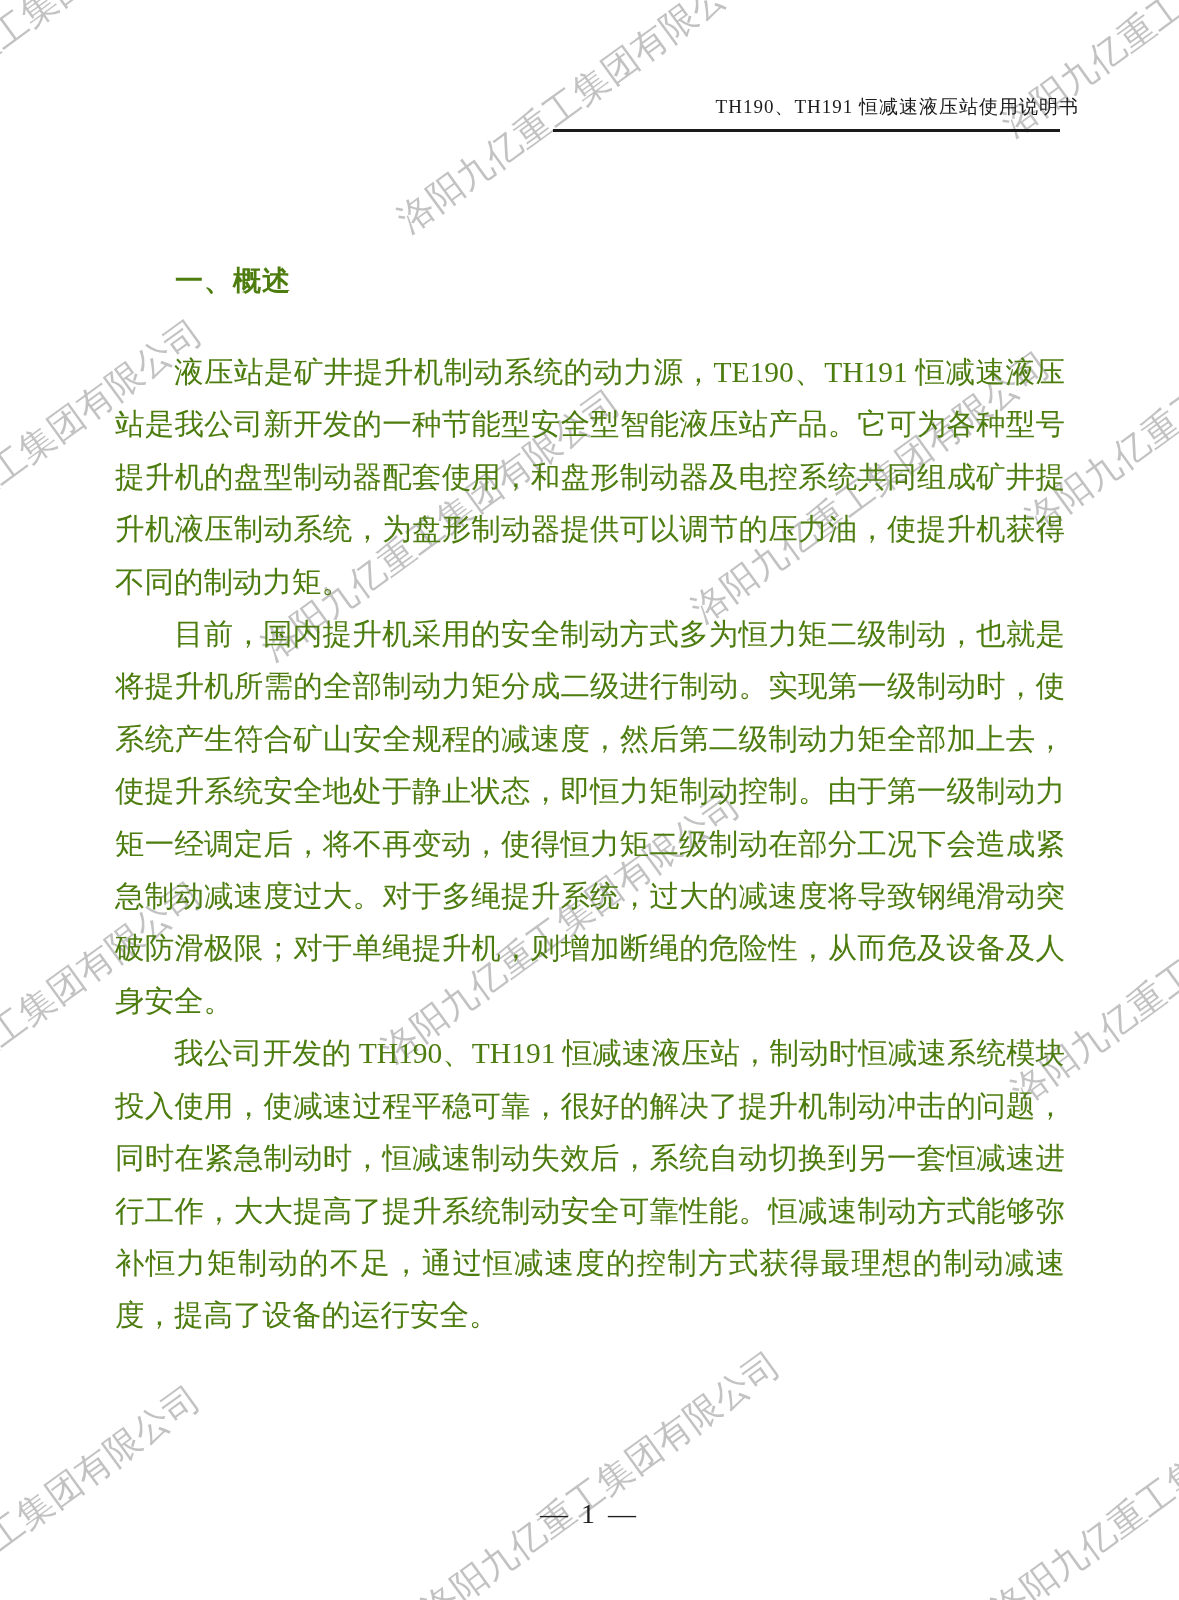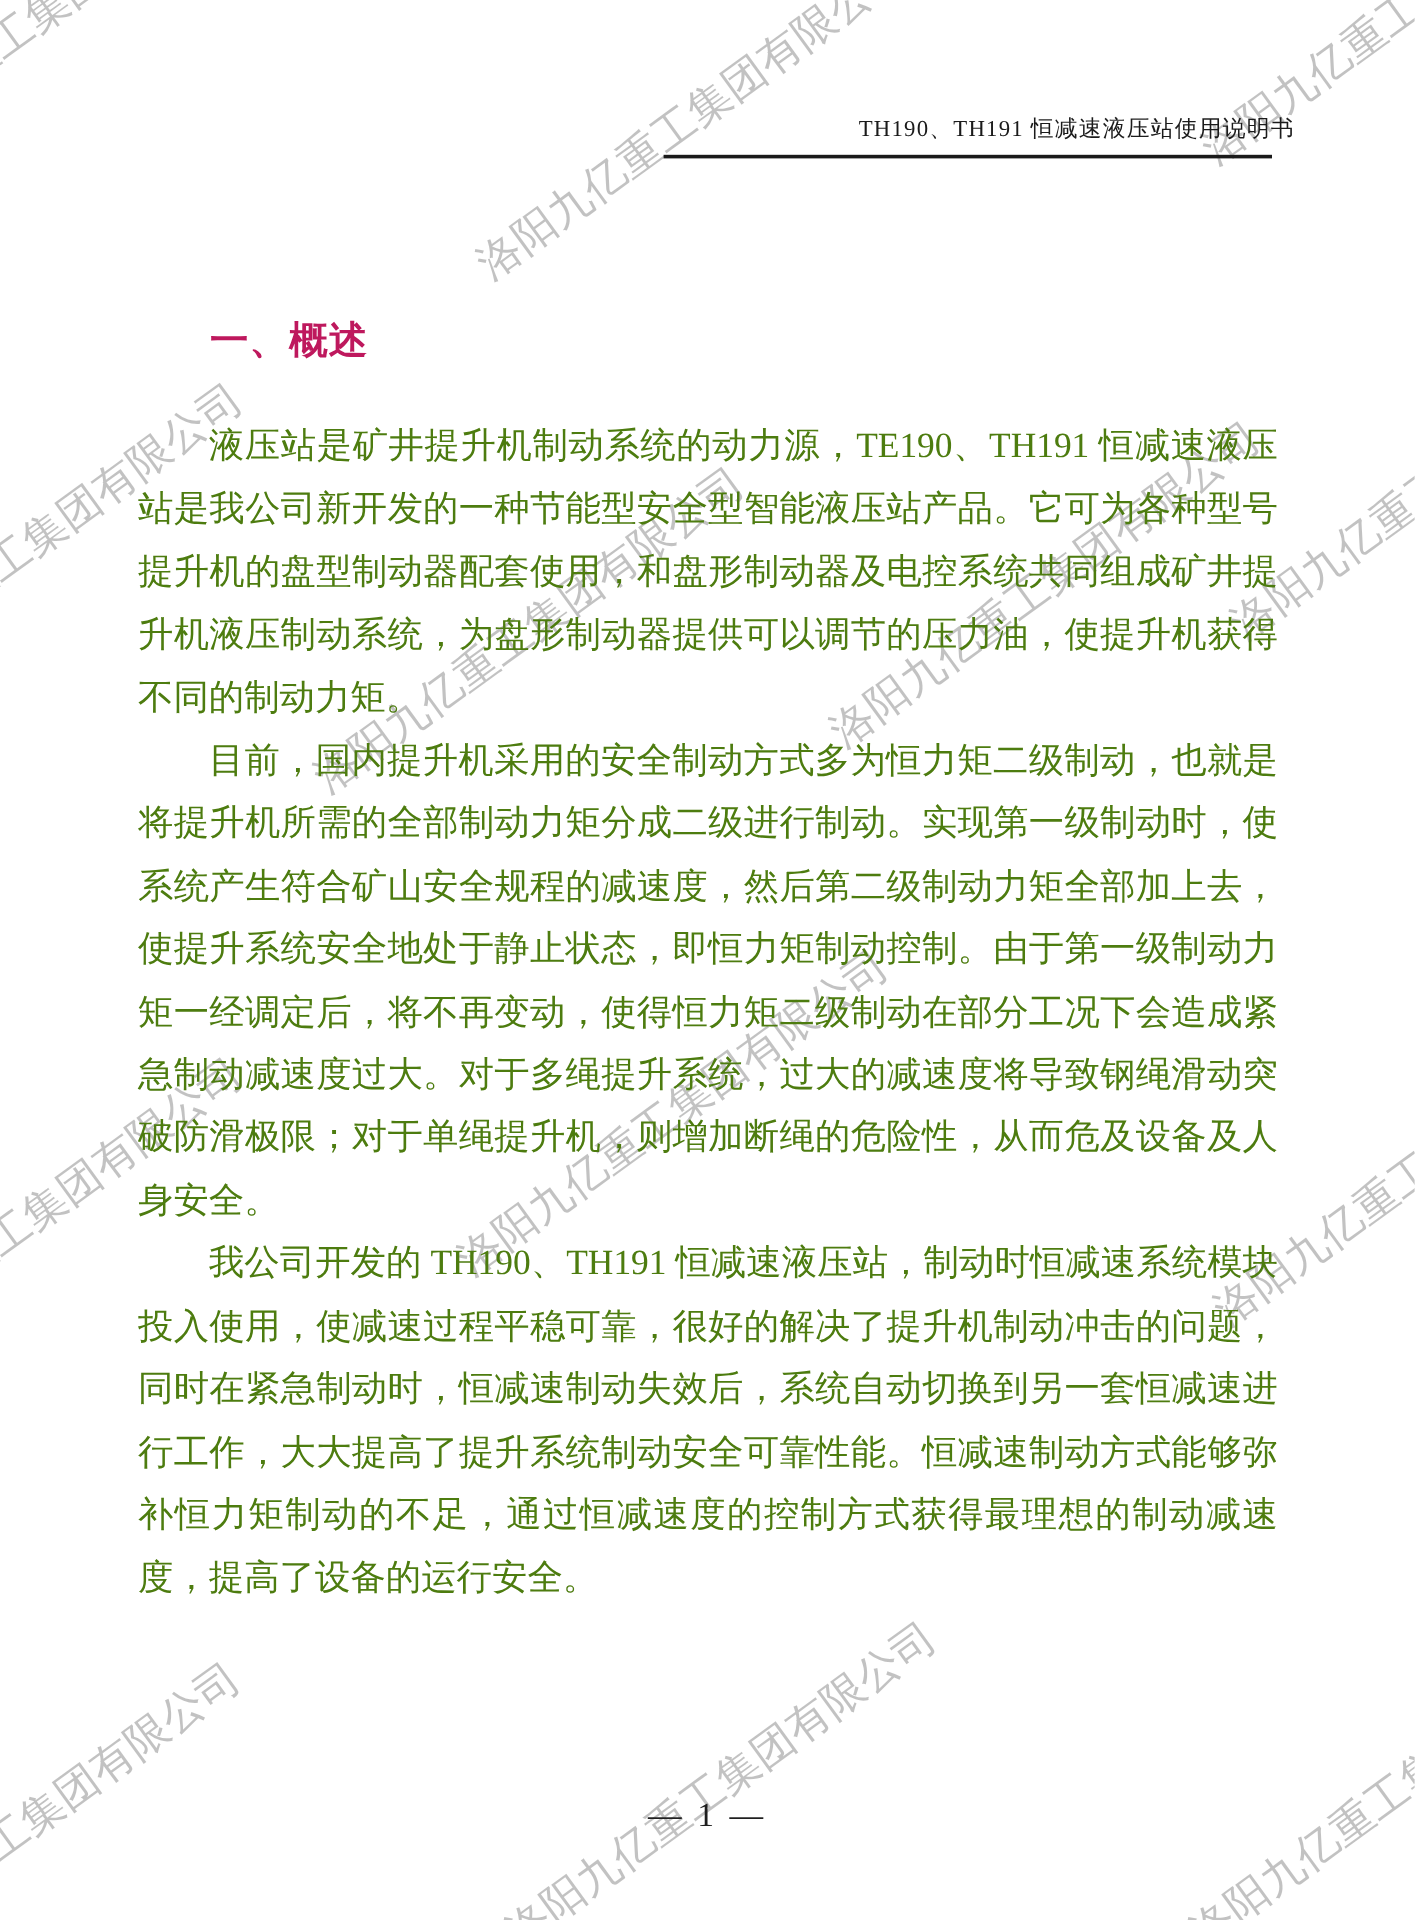--- a/index.html
+++ b/index.html
@@ -62,23 +62,23 @@
     color: #141414;
     white-space: nowrap;
   }
   .section-heading {
     position: absolute;
     z-index: 1;
     left: 175px;
     top: 262px;
     font-family: Liberation Serif, serif;
     font-weight: 700;
-    font-size: 32px;
+    font-size: 28px;
     letter-spacing: 1px;
-    color: #be185d;
+    color: #4d7c0f;
     white-space: nowrap;
   }
 
   
   .body-text {
     position: absolute;
     z-index: 1;
     left: 115px;
     top: 346px;
     width: 950px;

